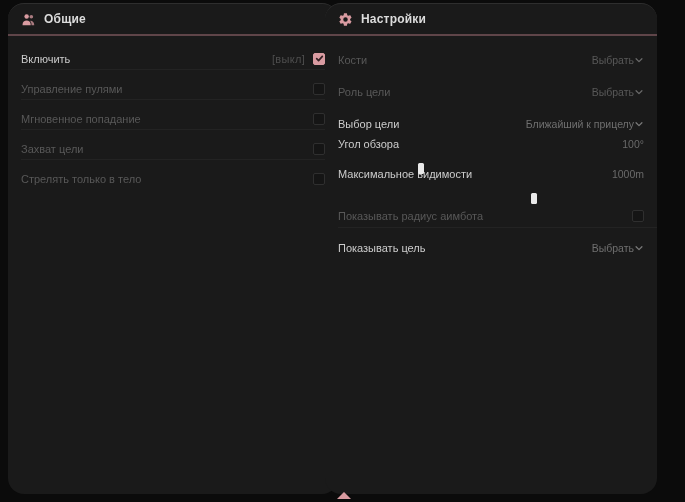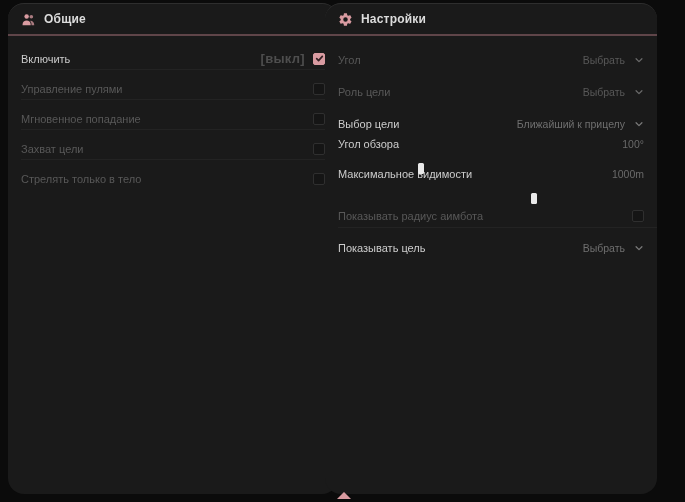--- a/index.html
+++ b/index.html
@@ -19,27 +19,27 @@
 
   .rows { padding:4px 0 0 0; }
   .row { display:flex; align-items:center; height:23px; padding:0 13px; position:relative;margin-top:7px; }
   .row.tall { height:25px; }
   .row.divided:after { content:""; position:absolute; left:13px; right:0; bottom:0;
     height:1px; background:#232323; }
   .row-label { font-size:11px; color:#585858; flex:1 1 auto; white-space:nowrap;
     overflow:hidden; }
   .row-label.bright { color:#cccccc; }
   .row-right { display:flex; align-items:center; gap:8px; flex:0 0 auto; }
-  .hint { font-size:13px; color:#4e4e4e; letter-spacing:.3px;font-weight:bold; }
+  .hint { font-size:11px; color:#4e4e4e; letter-spacing:.3px; }
 
   .checkbox { width:12px; height:12px; border-radius:2px; background:#151515;
     border:1px solid #2f2f2f; display:flex; align-items:center; justify-content:center; }
   .checkbox.checked { background:#d99ba1; border-color:#d99ba1; }
 
-  .select { display:flex; align-items:center; gap:9px; cursor:default; }
+  .select { display:flex; align-items:center; cursor:default; }
   .select-value { font-size:10.5px; color:#6f6f6f; }
   .select.dim .select-value { color:#585858; }
   .chev { display:flex; }
 
   .slider-row { padding:2px 13px 0 13px; height:30px; display:flex; flex-direction:column;
     justify-content:space-between; gap:16px; }
   .slider-top { display:flex; align-items:center; justify-content:space-between; }
   .slider-label { font-size:11px; color:#cccccc; }
   .slider-value { font-size:10.5px; color:#6a6a6a; }
   .slider-track { position:relative; height:5px; background:#232323; border-radius:1px;
@@ -122,21 +122,21 @@
         <svg width="15" height="15" viewBox="0 0 24 24" fill="#d99ba1">
           <path d="M19.4 13c.04-.32.06-.65.06-1s-.02-.68-.06-1l2.1-1.65a.5.5 0 0 0 .12-.64l-2-3.46a.5.5 0 0 0-.6-.22l-2.49 1a7.3 7.3 0 0 0-1.73-1L14.4 2.4a.5.5 0 0 0-.5-.4h-4a.5.5 0 0 0-.5.42l-.37 2.65c-.63.26-1.2.6-1.73 1l-2.49-1a.5.5 0 0 0-.6.22l-2 3.46a.5.5 0 0 0 .12.64L4.4 11c-.04.32-.06.65-.06 1s.02.68.06 1l-2.1 1.65a.5.5 0 0 0-.12.64l2 3.46c.14.24.42.33.6.22l2.49-1c.53.4 1.1.74 1.73 1l.37 2.65c.04.24.25.42.5.42h4c.25 0 .46-.18.5-.42l.37-2.65c.63-.26 1.2-.6 1.73-1l2.49 1c.24.1.5 0 .6-.22l2-3.46a.5.5 0 0 0-.12-.64L19.4 13zm-7.4 2.6a3.6 3.6 0 1 1 0-7.2 3.6 3.6 0 0 1 0 7.2z"></path>
         </svg>
       </span>
       <span class="panel-title">Настройки</span>
     </div>
     <div class="header-divider"></div>
 
     <div class="rows">
       <div class="row tall">
-        <span class="row-label">Угол</span>
+        <span class="row-label">Кости</span>
         <span class="select dim">
           <span class="select-value">Выбрать</span>
           <span class="chev">
             <svg width="10" height="10" viewBox="0 0 24 24" fill="none" stroke="#6a6a6a" stroke-width="3" stroke-linecap="round" stroke-linejoin="round">
                 <polyline points="5,9 12,16 19,9"></polyline>
               </svg>
           </span>
         </span>
       </div>
 

